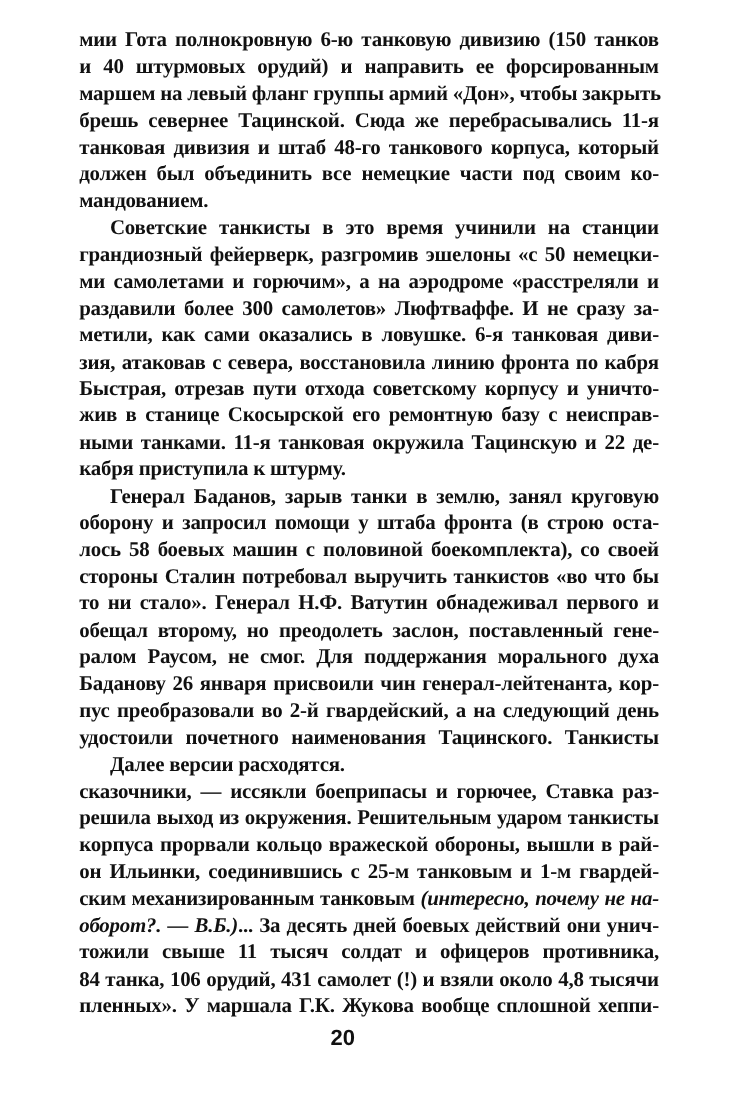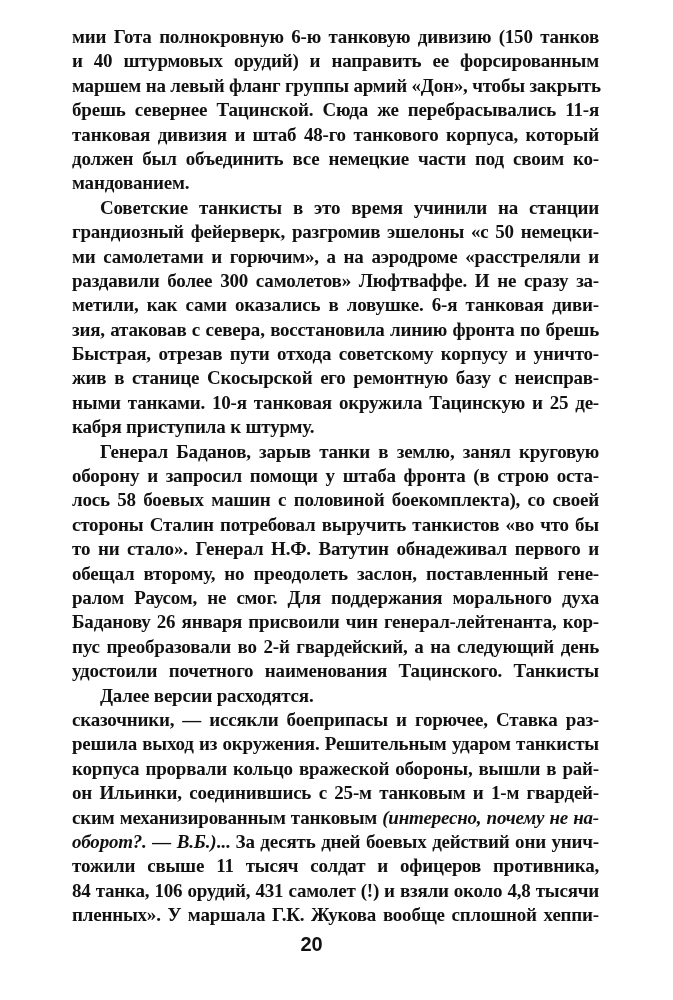--- a/index.html
+++ b/index.html
@@ -53,24 +53,24 @@
     <span class="line">должен был объединить все немецкие части под своим ко-</span>
     <span class="line last">мандованием.</span>
   </div>
 
   <div>
     <span class="line indent">Советские танкисты в это время учинили на станции</span>
     <span class="line">грандиозный фейерверк, разгромив эшелоны «с 50 немецки-</span>
     <span class="line">ми самолетами и горючим», а на аэродроме «расстреляли и</span>
     <span class="line">раздавили более 300 самолетов» Люфтваффе. И не сразу за-</span>
     <span class="line">метили, как сами оказались в ловушке. 6-я танковая диви-</span>
-    <span class="line">зия, атаковав с севера, восстановила линию фронта по брешь</span>
+    <span class="line">зия, атаковав с севера, восстановила линию фронта по кабря</span>
     <span class="line">Быстрая, отрезав пути отхода советскому корпусу и уничто-</span>
     <span class="line">жив в станице Скосырской его ремонтную базу с неисправ-</span>
-    <span class="line">ными танками. 10-я танковая окружила Тацинскую и 25 де-</span>
+    <span class="line">ными танками. 11-я танковая окружила Тацинскую и 22 де-</span>
     <span class="line last">кабря приступила к штурму.</span>
   </div>
 
   <div>
     <span class="line indent">Генерал Баданов, зарыв танки в землю, занял круговую</span>
     <span class="line">оборону и запросил помощи у штаба фронта (в строю оста-</span>
     <span class="line">лось 58 боевых машин с половиной боекомплекта), со своей</span>
     <span class="line">стороны Сталин потребовал выручить танкистов «во что бы</span>
     <span class="line">то ни стало». Генерал Н.Ф. Ватутин обнадеживал первого и</span>
     <span class="line">обещал второму, но преодолеть заслон, поставленный гене-</span>

